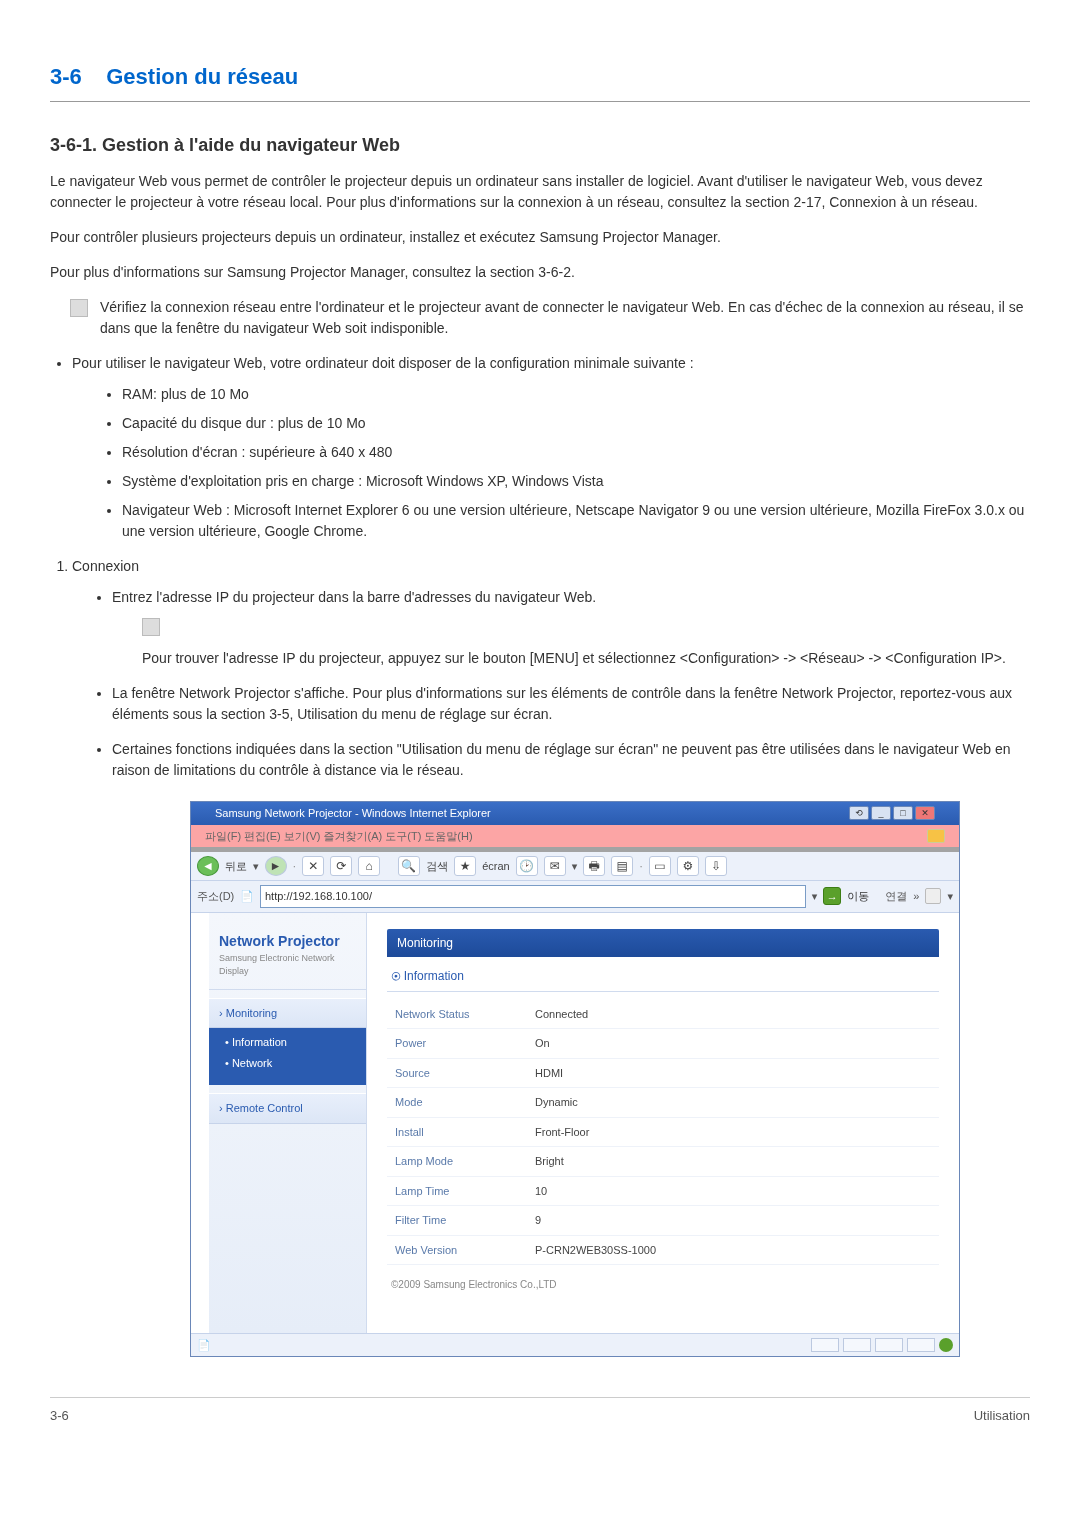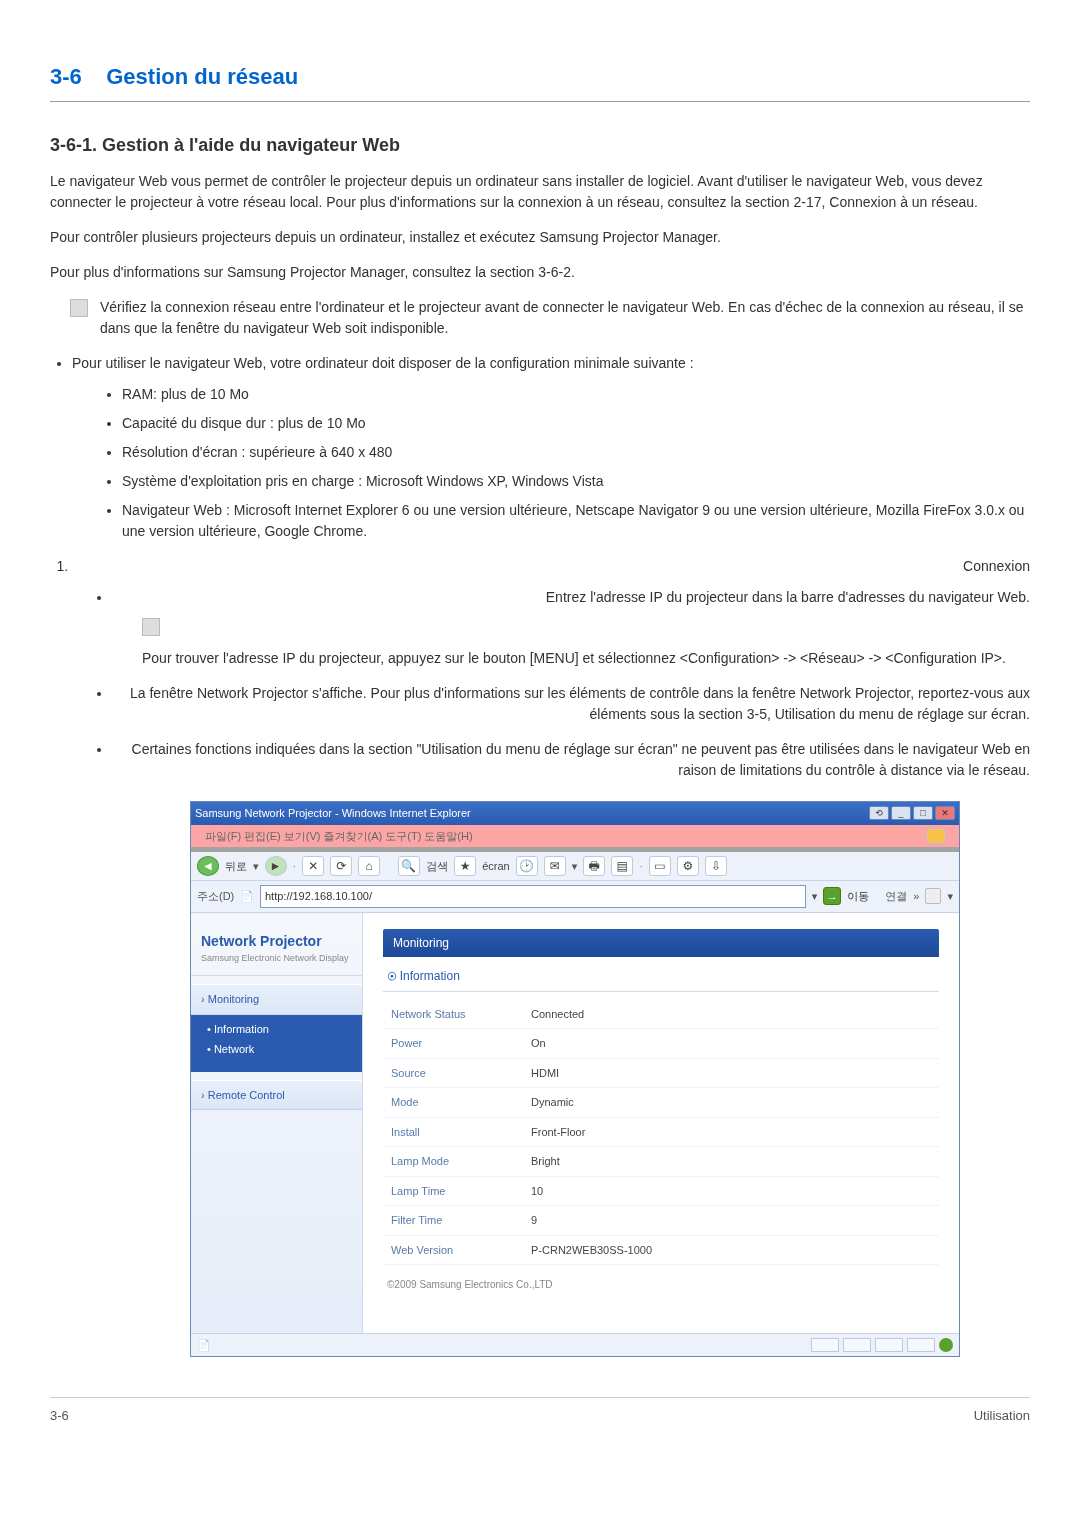--- a/index.html
+++ b/index.html
@@ -39,21 +39,21 @@
   .note-icon {
     width: 18px; height: 18px;
     background: #ddd;
     border: 1px solid #bbb;
     flex: 0 0 18px;
     margin-top: 2px;
   }
   ul.top { list-style: disc; margin-left: 22px; margin-bottom: 14px; }
   ul.sub { list-style: disc; margin-left: 50px; }
   ul.sub li { margin-bottom: 8px; }
-  ol.main { margin-left: 22px; margin-top: 10px; margin-bottom: 18px; text-align: right; }
+  ol.main { margin-left: 22px; margin-top: 10px; margin-bottom: 18px; }
   ol.main > li { font-weight: normal; margin-bottom: 14px; }
   ul.inner { list-style: disc; margin-left: 40px; margin-top: 10px; }
   ul.inner > li { margin-bottom: 14px; }
   .inner-note {
     display: flex;
     align-items: flex-start;
     gap: 12px;
     margin: 8px 0 8px 30px;
     flex-direction: column;
   }
@@ -62,21 +62,21 @@
   .browser {
     width: 770px;
     margin: 20px auto 40px 140px;
     border: 1px solid #6a87b8;
     font-size: 11px;
     background: #fff;
   }
   .titlebar {
     background: linear-gradient(#3b6fc7, #2a5bb0);
     color: #fff;
-    padding: 3px 4px;
+    padding: 3px 24px;
     display: flex;
     justify-content: space-between;
     align-items: center;
   }
   .winbtns { display: flex; gap: 2px; }
   .winbtn {
     width: 20px; height: 14px;
     background: #d8e2f2;
     border: 1px solid #6a87b8;
     border-radius: 2px;
@@ -136,24 +136,25 @@
   }
   .linkbtn {
     width:16px;height:16px;border:1px solid #bbb;background:#eee;border-radius:2px;
   }
   .content {
     display:flex;
     min-height: 420px;
     background:#fff;
   }
   .leftcol {
-    width: 172px;
+    width: 158px;
     background: linear-gradient(#f4f7fc, #e6edf8);
     border-right: 1px solid #d0dbee;
     padding-top: 10px;
+    margin-left: 18px;
   }
   .np-title {
     color:#2a5bb0;
     font-weight:bold;
     font-size:14px;
     padding:8px 10px 0 10px;
   }
   .np-sub {
     color:#888; font-size:9px; padding:0 10px 10px 10px; border-bottom:1px solid #d0dbee;
   }

